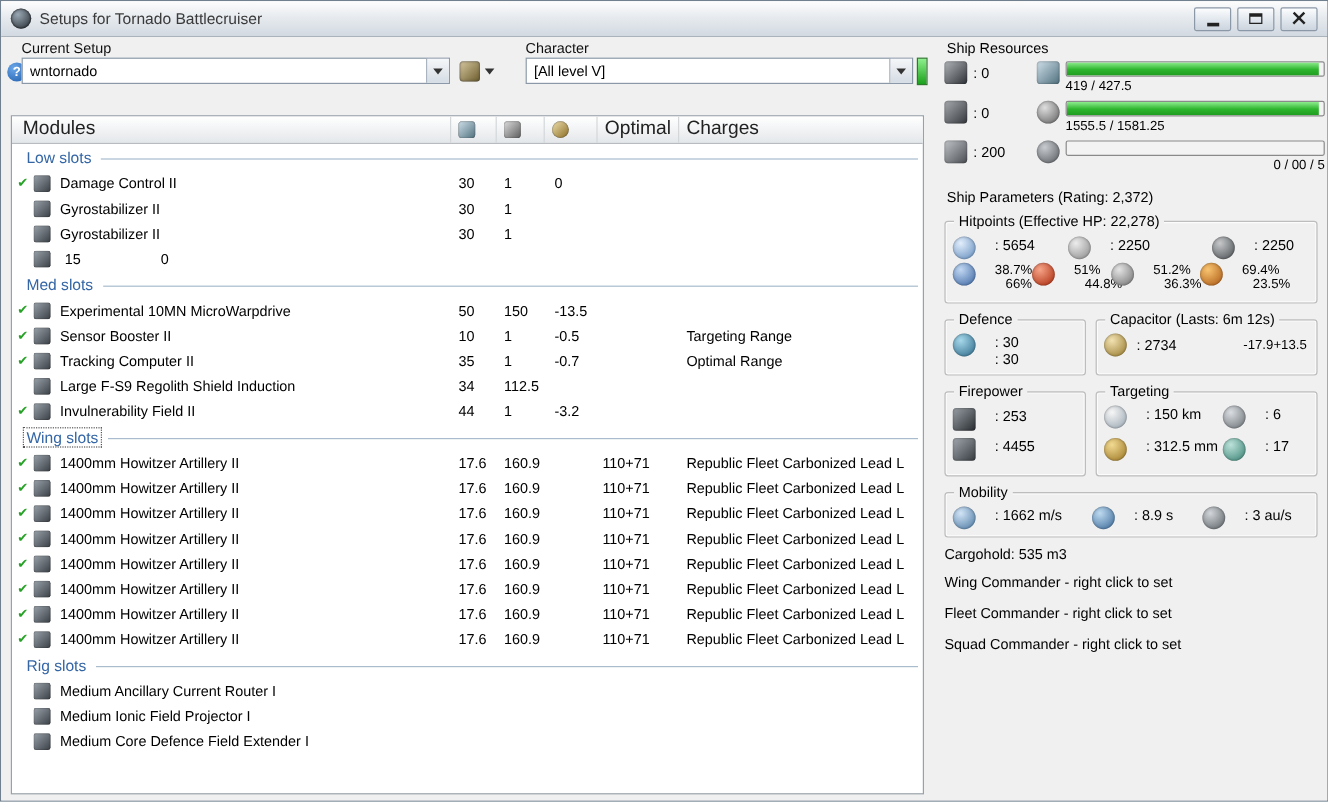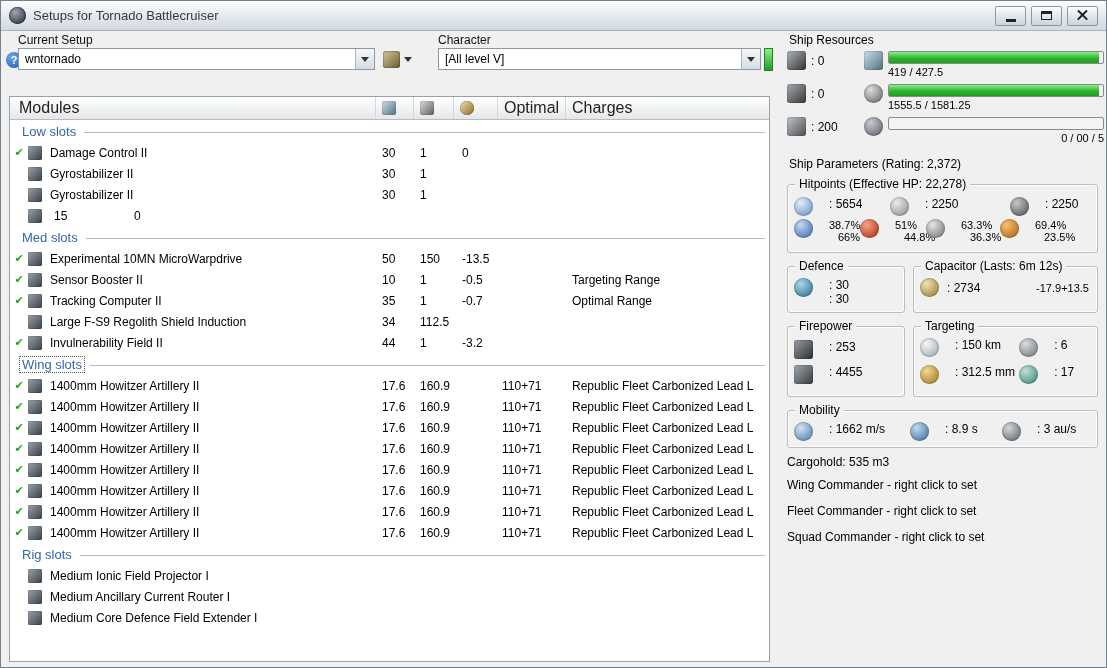--- a/index.html
+++ b/index.html
@@ -426,33 +426,33 @@
           </div>
           <div class="section-row">
             <span class="section-label">Rig slots</span>
             <span class="section-line"></span>
           </div>
           <div class="mod-row">
             <span class="cell c-check"></span>
             <span class="cell c-icon">
               <span class="mod-icon"></span>
             </span>
-            <span class="cell c-name">Medium Ionic Field Projector I</span>
+            <span class="cell c-name">Medium Ancillary Current Router I</span>
             <span class="cell c-cpu"></span>
             <span class="cell c-pg"></span>
             <span class="cell c-cap"></span>
             <span class="cell c-opt"></span>
             <span class="cell c-charges"></span>
           </div>
           <div class="mod-row">
             <span class="cell c-check"></span>
             <span class="cell c-icon">
               <span class="mod-icon"></span>
             </span>
-            <span class="cell c-name">Medium Ancillary Current Router I</span>
+            <span class="cell c-name">Medium Ionic Field Projector I</span>
             <span class="cell c-cpu"></span>
             <span class="cell c-pg"></span>
             <span class="cell c-cap"></span>
             <span class="cell c-opt"></span>
             <span class="cell c-charges"></span>
           </div>
           <div class="mod-row">
             <span class="cell c-check"></span>
             <span class="cell c-icon">
               <span class="mod-icon"></span>
@@ -539,21 +539,21 @@
           <span class="pair">
               <span class="picon i-th"></span>
             <span class="stack">
                 <span>51%</span>
                 <span class="indent">44.8%</span>
               </span>
             </span>
           <span class="pair">
               <span class="picon i-kin"></span>
             <span class="stack">
-                <span>63.3%</span>
+                <span>51.2%</span>
                 <span class="indent">36.3%</span>
               </span>
             </span>
           <span class="pair">
               <span class="picon i-exp"></span>
             <span class="stack">
                 <span>69.4%</span>
                 <span class="indent">23.5%</span>
               </span>
             </span>

